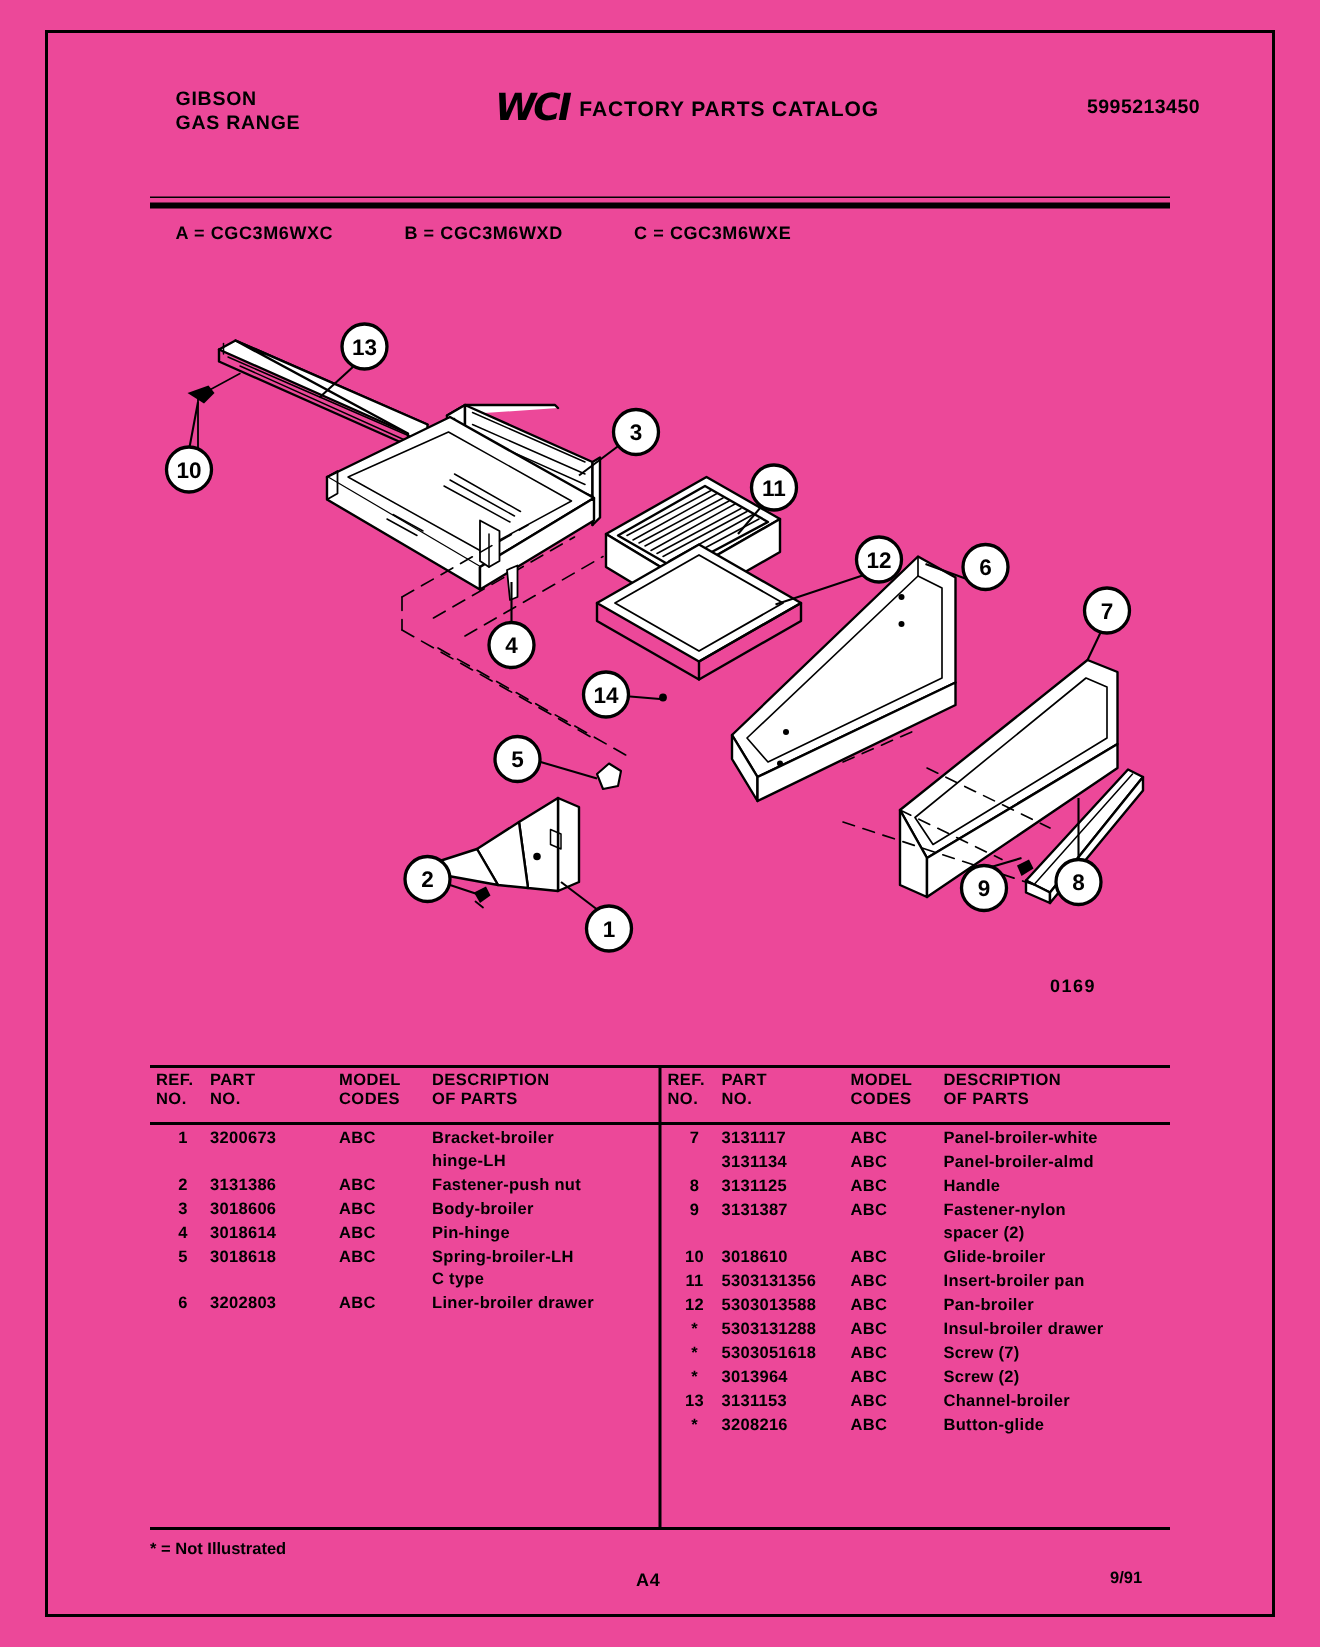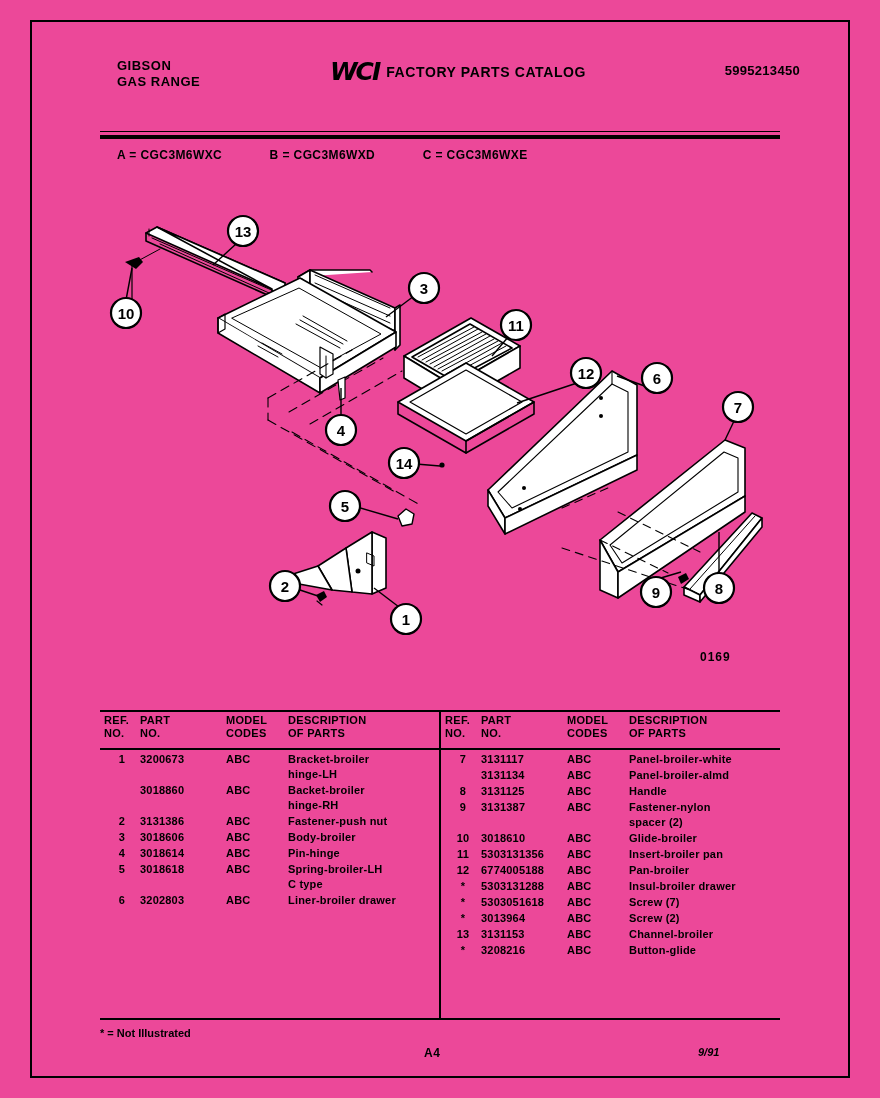--- a/index.html
+++ b/index.html
@@ -205,25 +205,24 @@
   .page-code {
     position: absolute;
     left: 424px;
     top: 1046px;
     font-size: 12px;
     font-weight: bold;
     letter-spacing: 0.5px;
   }
   .page-date {
     position: absolute;
-    left: 698px;
+    left: 740px;
     top: 1046px;
     font-size: 11px;
     font-weight: bold;
-    font-style: italic;
   }
 
   
   .callout-text {
     font-family: "Liberation Sans", sans-serif;
     font-size: 15px;
     font-weight: bold;
   }
 </style>
 </head>
@@ -516,27 +515,20 @@
         </thead>
         <tbody id="left-body">
             <tr>
               <td class="c-ref">1</td>
               <td class="c-part">3200673</td>
               <td class="c-model">ABC</td>
               <td class="c-desc">Bracket-broiler
 hinge-LH</td>
             </tr>
             <tr>
-              <td class="c-ref"></td>
-              <td class="c-part">3018860</td>
-              <td class="c-model">ABC</td>
-              <td class="c-desc">Backet-broiler
-hinge-RH</td>
-            </tr>
-            <tr>
               <td class="c-ref">2</td>
               <td class="c-part">3131386</td>
               <td class="c-model">ABC</td>
               <td class="c-desc">Fastener-push nut</td>
             </tr>
             <tr>
               <td class="c-ref">3</td>
               <td class="c-part">3018606</td>
               <td class="c-model">ABC</td>
               <td class="c-desc">Body-broiler</td>
@@ -611,21 +603,21 @@
               <td class="c-desc">Glide-broiler</td>
             </tr>
             <tr>
               <td class="c-ref">11</td>
               <td class="c-part">5303131356</td>
               <td class="c-model">ABC</td>
               <td class="c-desc">Insert-broiler pan</td>
             </tr>
             <tr>
               <td class="c-ref">12</td>
-              <td class="c-part">6774005188</td>
+              <td class="c-part">5303013588</td>
               <td class="c-model">ABC</td>
               <td class="c-desc">Pan-broiler</td>
             </tr>
             <tr>
               <td class="c-ref">*</td>
               <td class="c-part">5303131288</td>
               <td class="c-model">ABC</td>
               <td class="c-desc">Insul-broiler drawer</td>
             </tr>
             <tr>

